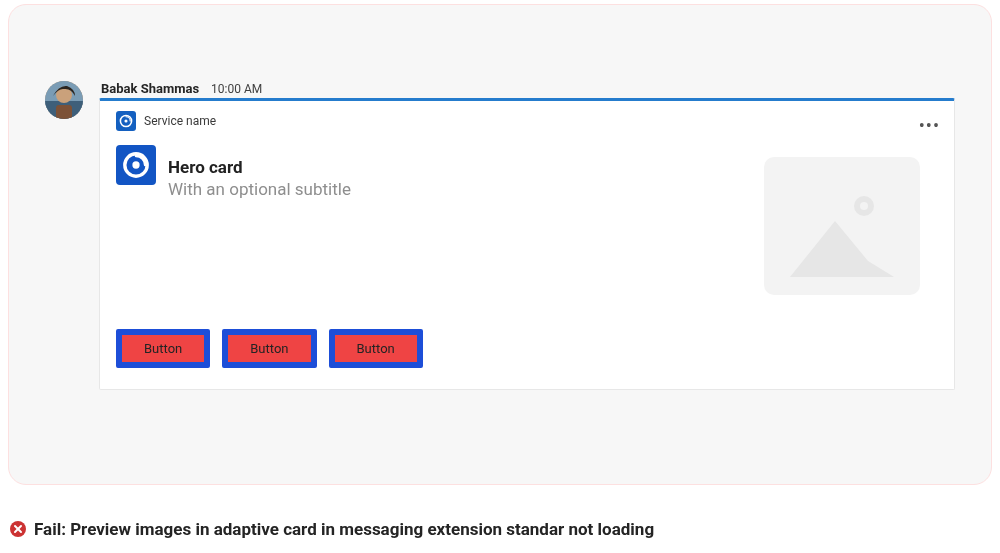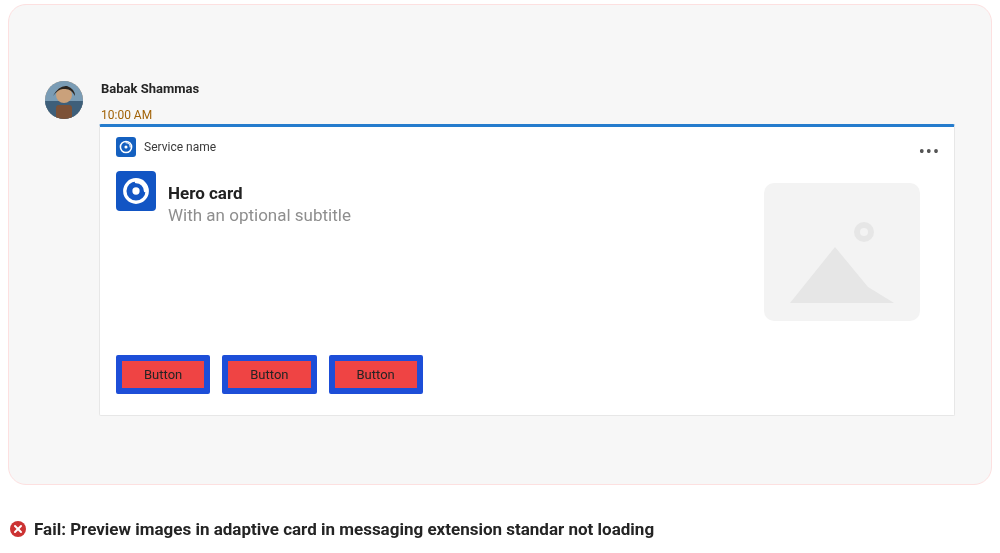--- a/index.html
+++ b/index.html
@@ -46,30 +46,29 @@
     .message-block {
       flex: 1;
       min-width: 0;
     }
     .message-meta {
       display: flex;
       align-items: baseline;
       gap: 12px;
       margin-bottom: 2px;
       padding-left: 2px;
-      flex-direction: column;
     }
     .sender-name {
       font-weight: 700;
       font-size: 13px;
       color: #252525;
     }
     .message-time {
       font-size: 12px;
-      color: #a16207;
+      color: #404040;
     }
     .card-outer {
       background: #fff;
       border: 1px solid #e7e7e7;
       border-top: 3px solid #257ccd;
       border-radius: 2px;
       padding: 10px 16px 16px 16px;
       position: relative;
       min-height: 292px;
     }

